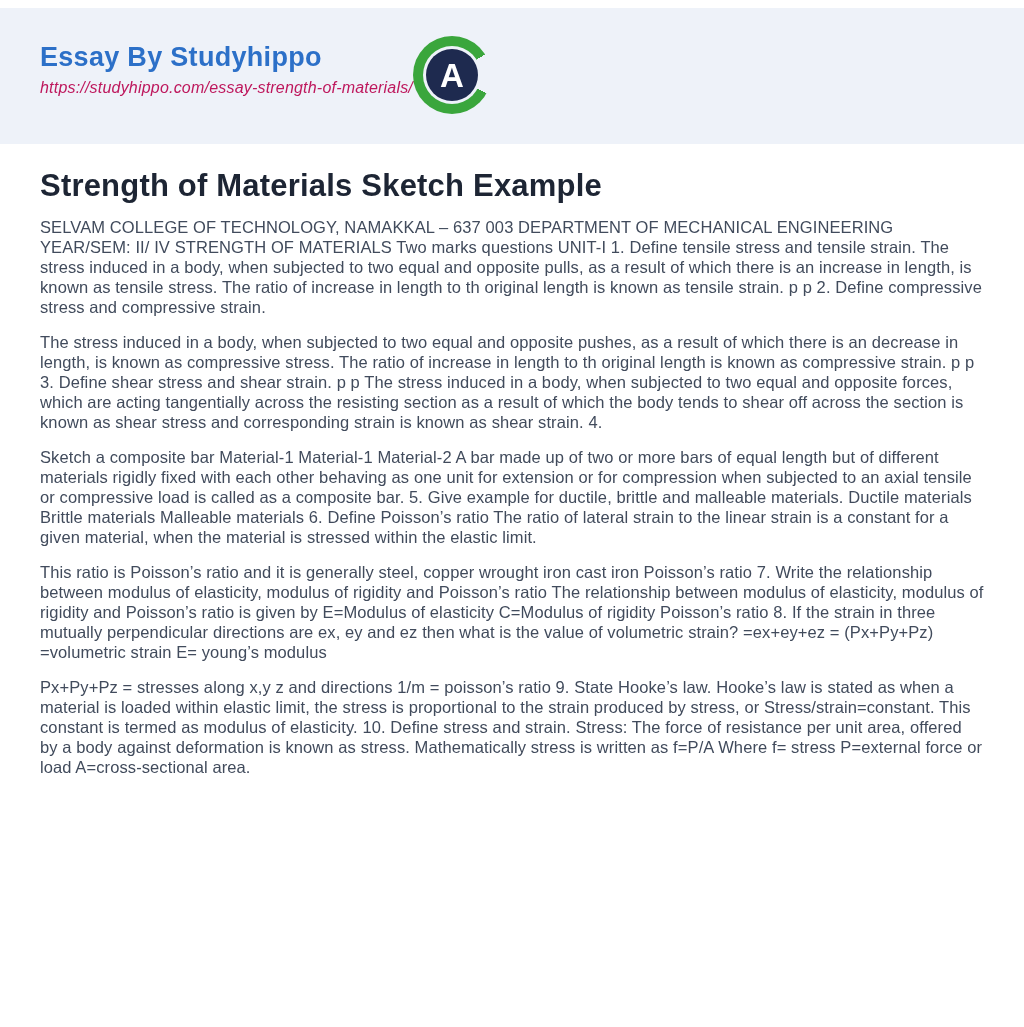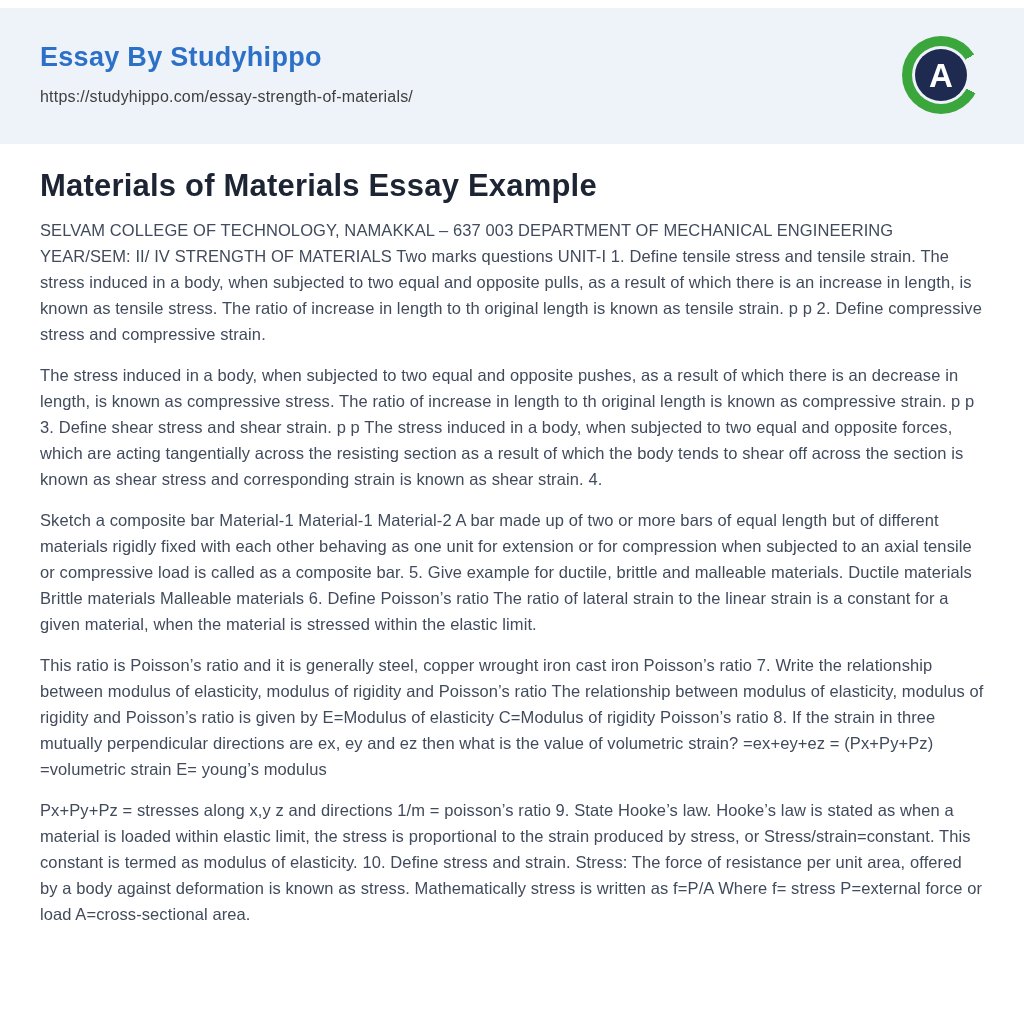--- a/index.html
+++ b/index.html
@@ -13,41 +13,42 @@
     font-family: "Liberation Sans", "DejaVu Sans", sans-serif;
     -webkit-font-smoothing: antialiased;
   }
 
   
   .page-header {
     background: #eef2f9;
     margin-top: 8px;
     padding: 28px 44px 30px 40px;
     display: flex;
-    justify-content: space-between;
+    justify-content: flex-start;
     align-items: flex-start;
   }
   .header-text { padding-top: 6px; }
   .site-title {
     font-size: 27px;
     font-weight: 700;
     color: #2c70c8;
     letter-spacing: 0.3px;
     text-decoration: none;
     display: inline-block;
     cursor: pointer;
   }
   .page-url {
-    margin-top: 15px;
+    margin-top: 6px;
     font-size: 16px;
-    color: #404040;
+    color: #be185d;
     text-decoration: none;
     display: inline-block;
     cursor: pointer;
     letter-spacing: 0.2px;
+    font-style: italic;
   }
 
   
   .logo {
     position: relative;
     width: 78px;
     height: 78px;
     flex: 0 0 auto;
     cursor: pointer;
   }
@@ -86,21 +87,21 @@
   .article-title {
     margin: 24px 0 13px 0;
     font-size: 31px;
     font-weight: 800;
     color: #1d2534;
     letter-spacing: 0.2px;
   }
   .article p {
     margin: 0 0 15px 0;
     font-size: 16.5px;
-    line-height: 26px;
+    line-height: 20px;
     color: #414b5c;
     letter-spacing: 0.1px;
   }
 </style>
 </head>
 <body>
 
 <header class="page-header">
   <div class="header-text">
     <a class="site-title">Essay By Studyhippo</a>
@@ -109,20 +110,20 @@
   </div>
 
   <div class="logo">
     <div class="logo-ring"></div>
     <div class="logo-hole"></div>
     <div class="logo-core">A</div>
   </div>
 </header>
 
 <main class="article">
-  <h1 class="article-title">Materials of Materials Essay Example</h1>
+  <h1 class="article-title">Strength of Materials Sketch Example</h1>
 
   <p>SELVAM COLLEGE OF TECHNOLOGY, NAMAKKAL – 637 003 DEPARTMENT OF MECHANICAL ENGINEERING YEAR/SEM: II/ IV STRENGTH OF MATERIALS Two marks questions UNIT-I 1. Define tensile stress and tensile strain. The stress induced in a body, when subjected to two equal and opposite pulls, as a result of which there is an increase in length, is known as tensile stress. The ratio of increase in length to th original length is known as tensile strain. p p 2. Define compressive stress and compressive strain.</p>
   <p>The stress induced in a body, when subjected to two equal and opposite pushes, as a result of which there is an decrease in length, is known as compressive stress. The ratio of increase in length to th original length is known as compressive strain. p p 3. Define shear stress and shear strain. p p The stress induced in a body, when subjected to two equal and opposite forces, which are acting tangentially across the resisting section as a result of which the body tends to shear off across the section is known as shear stress and corresponding strain is known as shear strain. 4.</p>
   <p>Sketch a composite bar Material-1 Material-1 Material-2 A bar made up of two or more bars of equal length but of different materials rigidly fixed with each other behaving as one unit for extension or for compression when subjected to an axial tensile or compressive load is called as a composite bar. 5. Give example for ductile, brittle and malleable materials. Ductile materials Brittle materials Malleable materials 6. Define Poisson’s ratio The ratio of lateral strain to the linear strain is a constant for a given material, when the material is stressed within the elastic limit.</p>
   <p>This ratio is Poisson’s ratio and it is generally steel, copper wrought iron cast iron Poisson’s ratio 7. Write the relationship between modulus of elasticity, modulus of rigidity and Poisson’s ratio The relationship between modulus of elasticity, modulus of rigidity and Poisson’s ratio is given by E=Modulus of elasticity C=Modulus of rigidity Poisson’s ratio 8. If the strain in three mutually perpendicular directions are ex, ey and ez then what is the value of volumetric strain? =ex+ey+ez = (Px+Py+Pz) =volumetric strain E= young’s modulus</p>
   <p>Px+Py+Pz = stresses along x,y z and directions 1/m = poisson’s ratio 9. State Hooke’s law. Hooke’s law is stated as when a material is loaded within elastic limit, the stress is proportional to the strain produced by stress, or Stress/strain=constant. This constant is termed as modulus of elasticity. 10. Define stress and strain. Stress: The force of resistance per unit area, offered by a body against deformation is known as stress. Mathematically stress is written as f=P/A Where f= stress P=external force or load A=cross-sectional area.</p>
 </main>
 
 </body></html>

